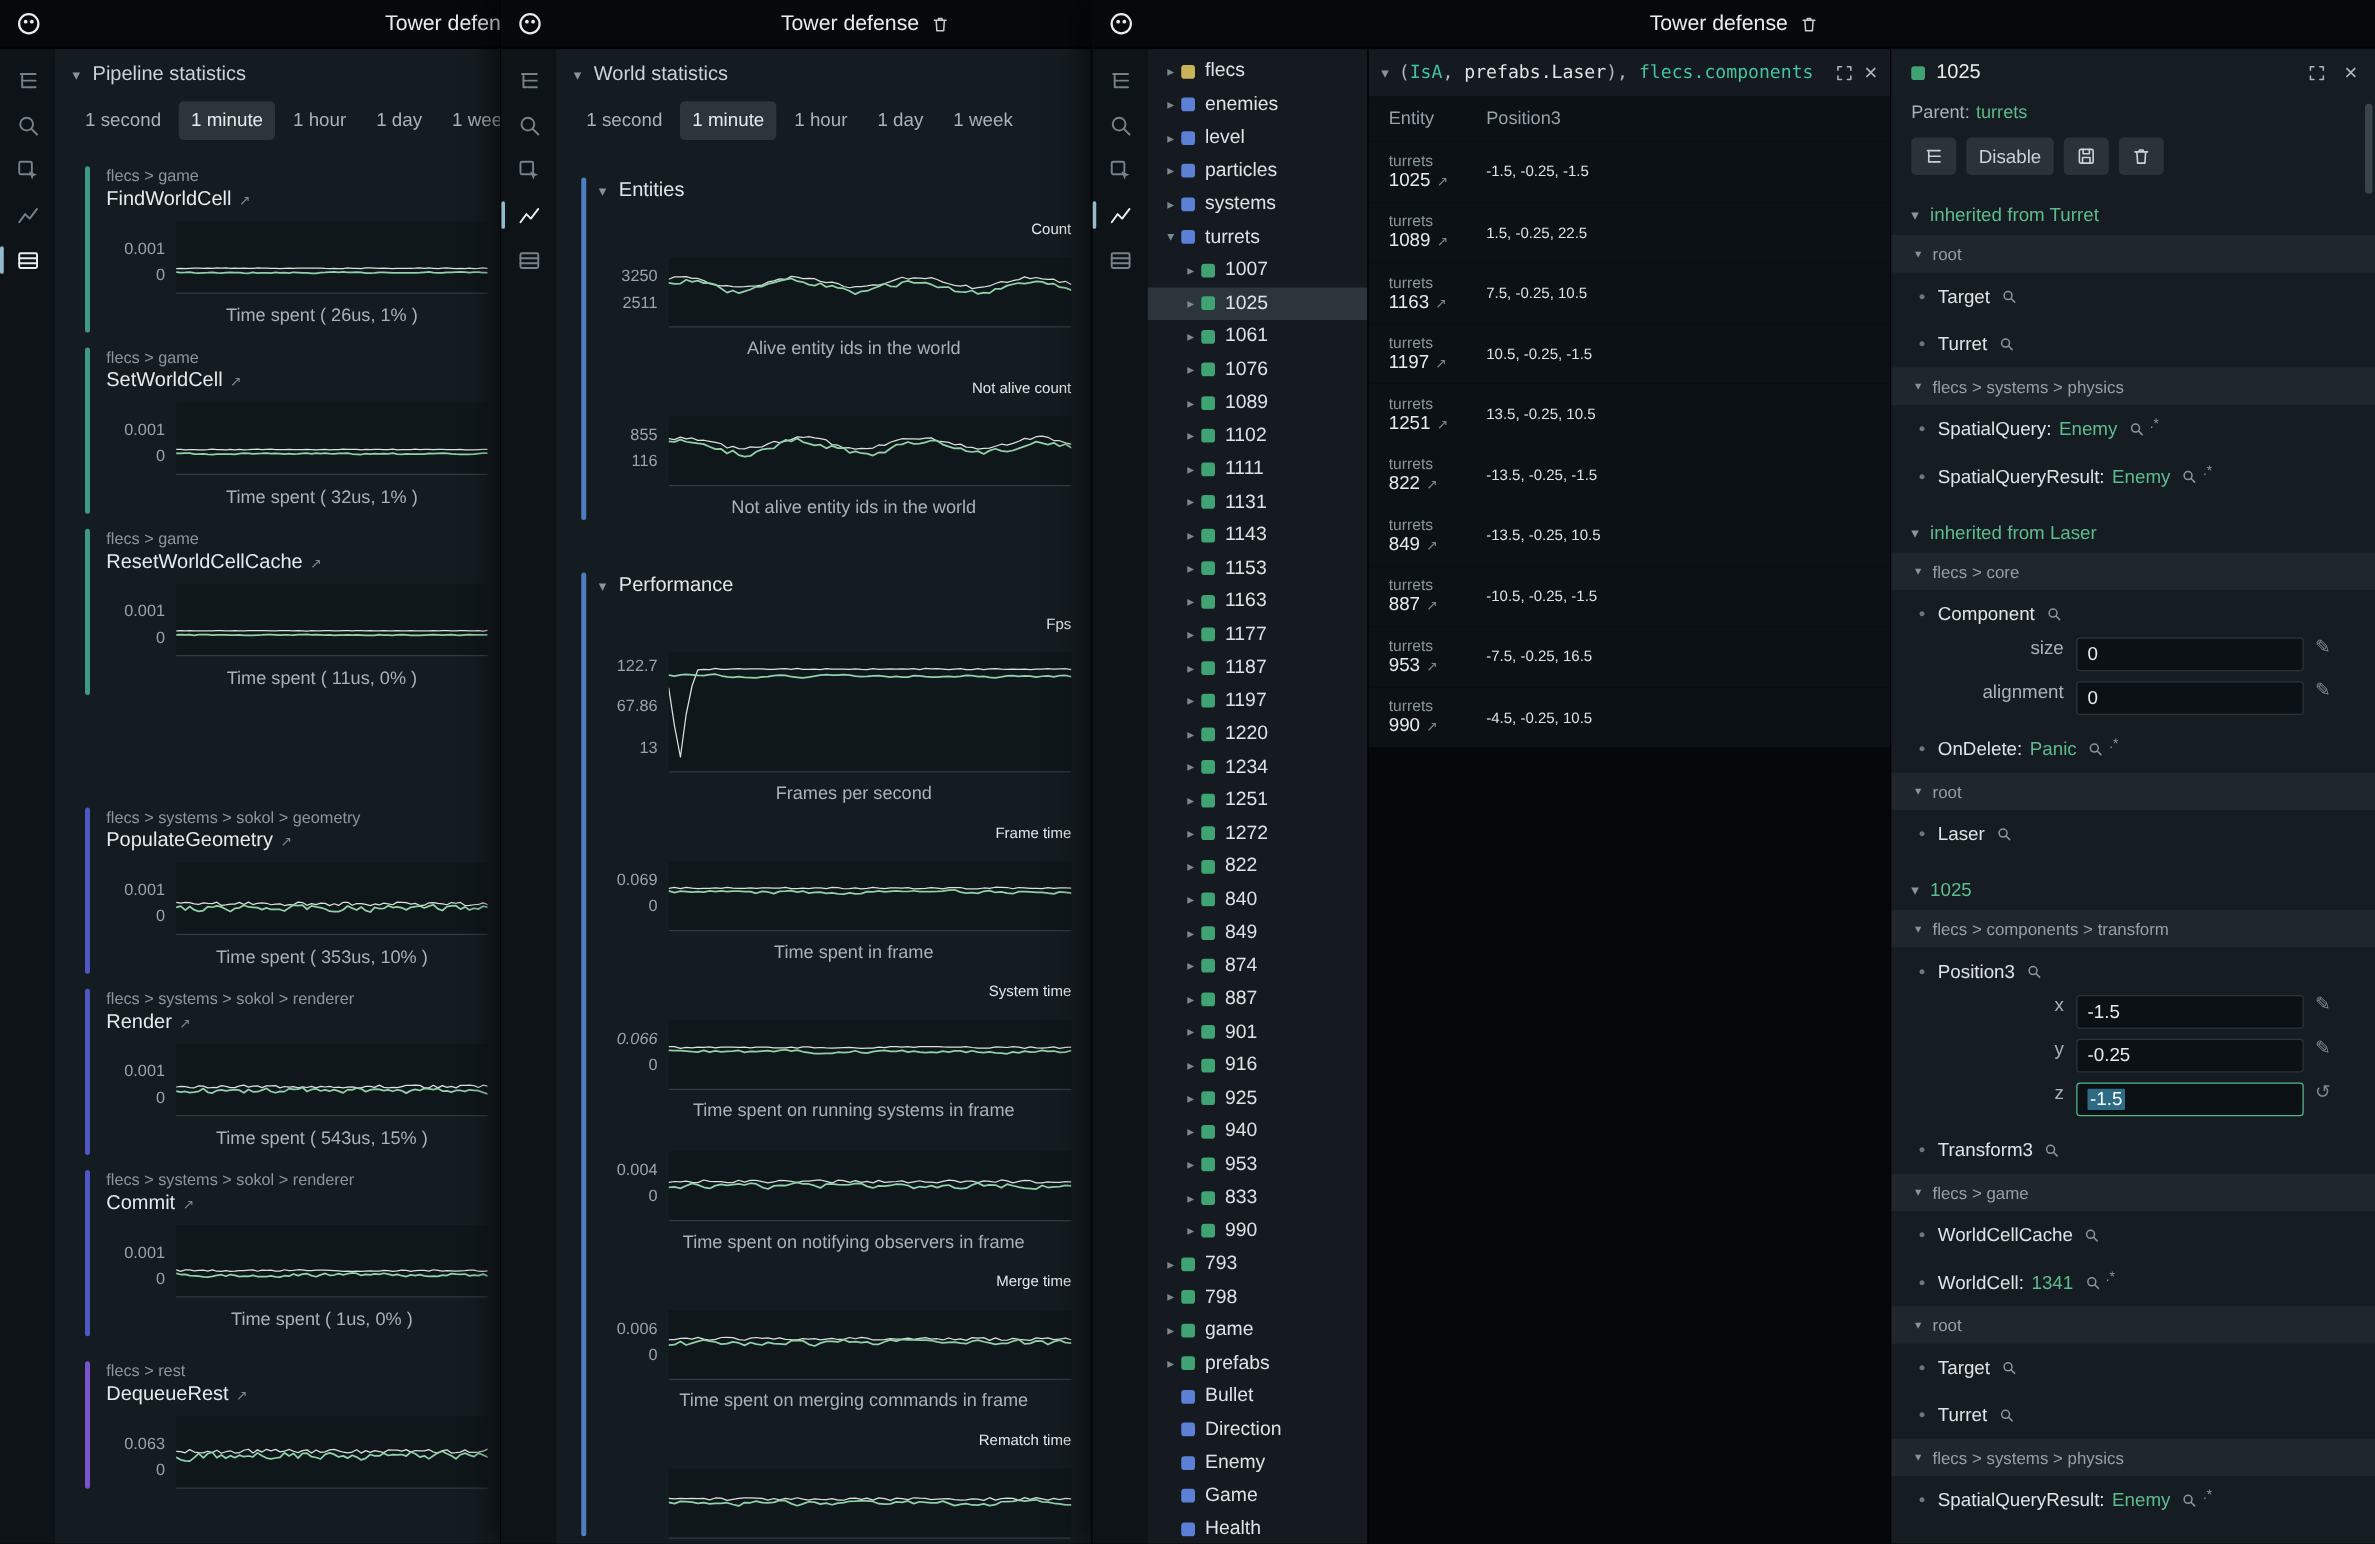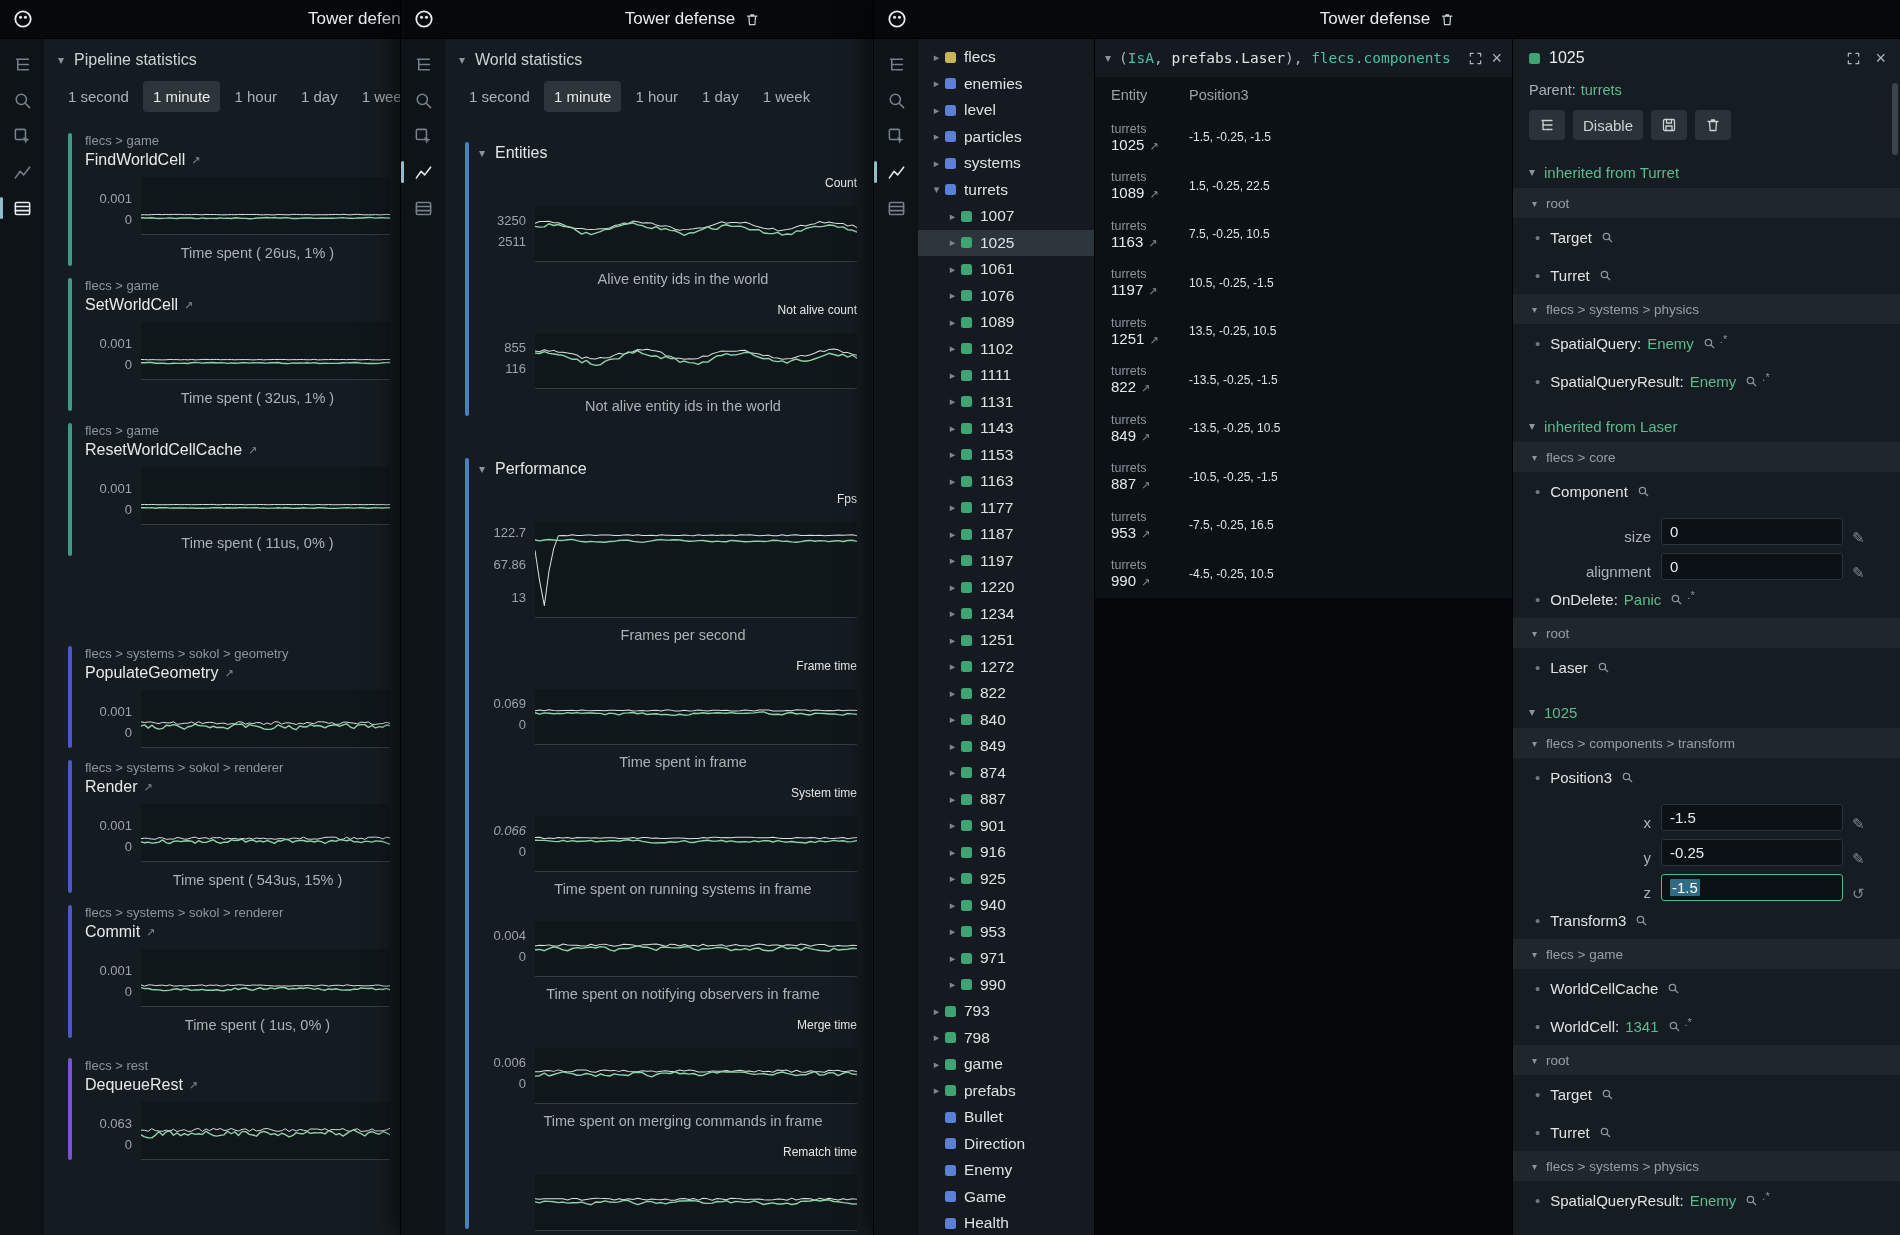--- a/index.html
+++ b/index.html
@@ -88,21 +88,21 @@
 .isec-t{color:#5ebb8d;font-size:15px}
 .igrp{display:flex;align-items:center;gap:9px;background:#1f262c;height:30px;padding:0 12px 0 19px;color:#95a0a6;font-size:13.5px;cursor:pointer}
 .igrp .chev{font-size:10px}
 .irow{display:flex;align-items:center;height:38px;padding:0 12px 0 22px;font-size:15px;cursor:pointer}
 .bullet{color:#6d777d;margin-right:10px}
 .iname{color:#dfe3e5}
 .ival{color:#5ebb8d;margin-left:6px}
 .mag{color:#8b959b;margin-left:9px;display:flex}
 .mag svg{width:13px;height:13px;stroke-width:1.5}
 .starmark{color:#8b959b;font-size:11px;margin-left:4px;position:relative;top:-4px}
-.ifield{display:flex;align-items:flex-end;height:35px;padding-right:10px}
+.ifield{display:flex;align-items:flex-start;height:35px;padding-right:10px}
 .flabel{width:148px;text-align:right;color:#aab3b8;font-size:15px;flex:none;padding-right:10px}
 .finput{width:182px;height:27px;background:#0c1115;border:1px solid #2b343a;border-radius:3px;display:flex;align-items:center;padding:0 8px;font-size:15px;color:#e6eaec;flex:none;cursor:text}
 .finput.focused{border-color:#52b88b}
 .selval{background:#2e6c86;color:#fff;padding:0 2px;border-radius:1px}
 .fact{margin-left:9px;color:#7c878d;font-size:15px;cursor:pointer;line-height:1}
 .iscroll{position:absolute;right:2px;top:44px;width:6px;height:72px;background:#3a444b;border-radius:3px;cursor:pointer}
 </style>
 </head>
 <body>
 
@@ -244,20 +244,21 @@
                       <div class="ylab" style="top: 26%;">0.001</div>
                       <div class="ylab" style="top: 62%;">0</div>
                     </div>
                     <div class="plot" style="height: 58px;">
                       <svg viewBox="0 0 300 100" preserveAspectRatio="none">
                         <polyline points="0.0,55.9 4.3,57.1 8.7,56.1 13.0,56.2 17.4,58.0 21.7,58.8 26.1,56.8 30.4,57.5 34.8,57.8 39.1,55.7 43.5,60.3 47.8,59.4 52.2,58.3 56.5,58.3 60.9,56.0 65.2,59.0 69.6,55.6 73.9,59.0 78.3,57.2 82.6,56.7 87.0,57.2 91.3,59.3 95.7,58.5 100.0,58.1 104.3,60.4 108.7,59.1 113.0,59.3 117.4,55.6 121.7,56.2 126.1,60.0 130.4,57.7 134.8,59.2 139.1,57.1 143.5,57.4 147.8,60.5 152.2,57.9 156.5,60.2 160.9,55.8 165.2,55.9 169.6,60.0 173.9,57.6 178.3,57.6 182.6,58.8 187.0,60.5 191.3,58.2 195.7,59.6 200.0,57.0 204.3,58.0 208.7,59.3 213.0,55.6 217.4,55.8 221.7,56.3 226.1,58.4 230.4,57.3 234.8,60.4 239.1,59.9 243.5,56.5 247.8,56.3 252.2,57.4 256.5,58.2 260.9,59.3 265.2,56.2 269.6,57.2 273.9,56.0 278.3,60.4 282.6,60.3 287.0,59.3 291.3,58.9 295.7,56.6 300.0,58.9" stroke="#d9e2dc" fill="none" stroke-width="1" vector-effect="non-scaling-stroke"></polyline>
                         <polyline points="0.0,63.1 4.3,61.2 8.7,66.9 13.0,61.7 17.4,66.6 21.7,68.6 26.1,67.4 30.4,61.8 34.8,62.8 39.1,60.8 43.5,62.3 47.8,65.5 52.2,68.8 56.5,64.5 60.9,63.6 65.2,60.0 69.6,62.4 73.9,62.9 78.3,63.3 82.6,66.2 87.0,63.6 91.3,65.9 95.7,65.9 100.0,65.9 104.3,68.1 108.7,63.7 113.0,59.8 117.4,60.4 121.7,59.7 126.1,65.6 130.4,60.8 134.8,62.4 139.1,63.4 143.5,65.3 147.8,68.4 152.2,69.0 156.5,69.0 160.9,66.3 165.2,61.0 169.6,64.1 173.9,66.7 178.3,62.5 182.6,67.6 187.0,69.5 191.3,63.0 195.7,64.9 200.0,64.5 204.3,60.6 208.7,63.2 213.0,62.2 217.4,63.6 221.7,66.5 226.1,62.9 230.4,61.8 234.8,61.0 239.1,63.8 243.5,61.2 247.8,59.3 252.2,65.0 256.5,67.4 260.9,61.9 265.2,60.8 269.6,60.7 273.9,65.5 278.3,62.3 282.6,66.6 287.0,64.2 291.3,65.3 295.7,61.4 300.0,62.6" stroke="#8fd2a9" fill="none" stroke-width="1.4" vector-effect="non-scaling-stroke"></polyline>
                       </svg>
                     </div>
                   </div>
+                  <div class="caption">Time spent ( 353us, 10% )</div>
                 </div>
               </div>
               <div class="pcard">
                 <span class="accent" style="background: rgb(77, 88, 196);"></span>
                 <div class="pbody">
                   <div class="crumb">flecs &gt; systems &gt; sokol &gt; renderer</div>
                   <div class="ctitle">Render<span class="extlink">↗</span></div>
                   <div class="chartrow">
                     <div class="ylabels">
                       <div class="ylab" style="top: 26%;">0.001</div>
@@ -749,21 +750,21 @@
             <span class="tlabel">940</span>
           </div>
           <div class="trow" style="padding-left: 28px;">
             <span class="arrow">▸</span>
             <span class="sq" style="background: rgb(63, 163, 115);"></span>
             <span class="tlabel">953</span>
           </div>
           <div class="trow" style="padding-left: 28px;">
             <span class="arrow">▸</span>
             <span class="sq" style="background: rgb(63, 163, 115);"></span>
-            <span class="tlabel">971</span>
+            <span class="tlabel">833</span>
           </div>
           <div class="trow" style="padding-left: 28px;">
             <span class="arrow">▸</span>
             <span class="sq" style="background: rgb(63, 163, 115);"></span>
             <span class="tlabel">990</span>
           </div>
           <div class="trow" style="padding-left: 12px;">
             <span class="arrow">▸</span>
             <span class="sq" style="background: rgb(63, 163, 115);"></span>
             <span class="tlabel">793</span>

